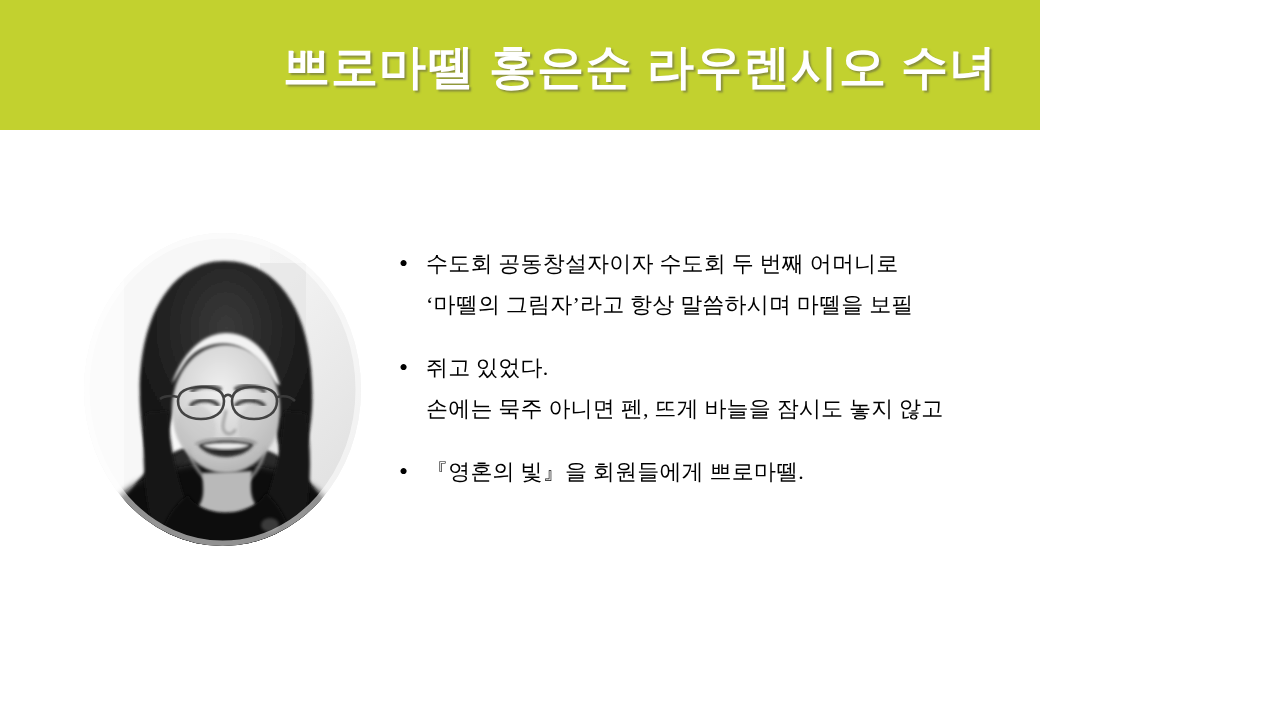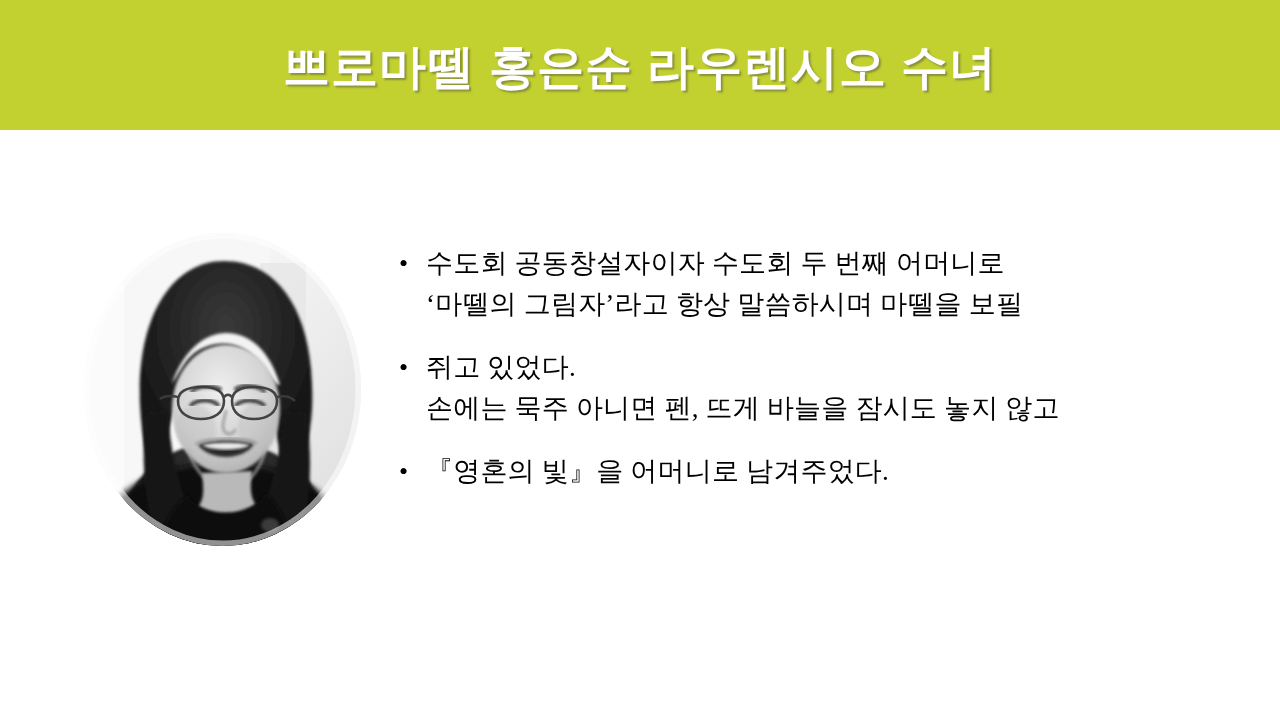--- a/index.html
+++ b/index.html
@@ -13,21 +13,21 @@
     overflow: hidden;
     font-family: "Liberation Serif", "DejaVu Serif", serif;
     position: relative;
   }
 
   
   #title-bar {
     position: absolute;
     left: 0;
     top: 0;
-    width: 1280px;
+    width: 1040px;
     height: 130px;
     background: #c2d12f;
   }
   #title-text {
     position: absolute;
     left: 0;
     top: 0;
     width: 1280px;
     height: 130px;
     display: flex;
@@ -87,21 +87,21 @@
     line-height: 41px;
     color: #000000;
     text-align: left;
     padding-left: 3px;
     box-sizing: border-box;
   }
   .bullet-lines {
     flex: 1 1 auto;
   }
   .bullet-line {
-    font-size: 27px;
+    font-size: 22px;
     line-height: 41px;
     color: #000000;
     white-space: nowrap;
     letter-spacing: 0.2px;
   }
 </style>
 </head>
 <body>
 
 <div id="title-bar">
@@ -221,18 +221,18 @@
       <div class="bullet-marker">•</div>
       <div class="bullet-lines">
         <div class="bullet-line">쥐고 있었다.</div>
         <div class="bullet-line">손에는 묵주 아니면 펜, 뜨게 바늘을 잠시도 놓지 않고</div>
       </div>
     </div>
 
     <div class="bullet-item">
       <div class="bullet-marker">•</div>
       <div class="bullet-lines">
-        <div class="bullet-line">『영혼의 빛』을 어머니로 남겨주었다.</div>
+        <div class="bullet-line">『영혼의 빛』을 회원들에게 쁘로마뗄.</div>
       </div>
     </div>
 
   </div>
 </div>
 
 </body></html>

